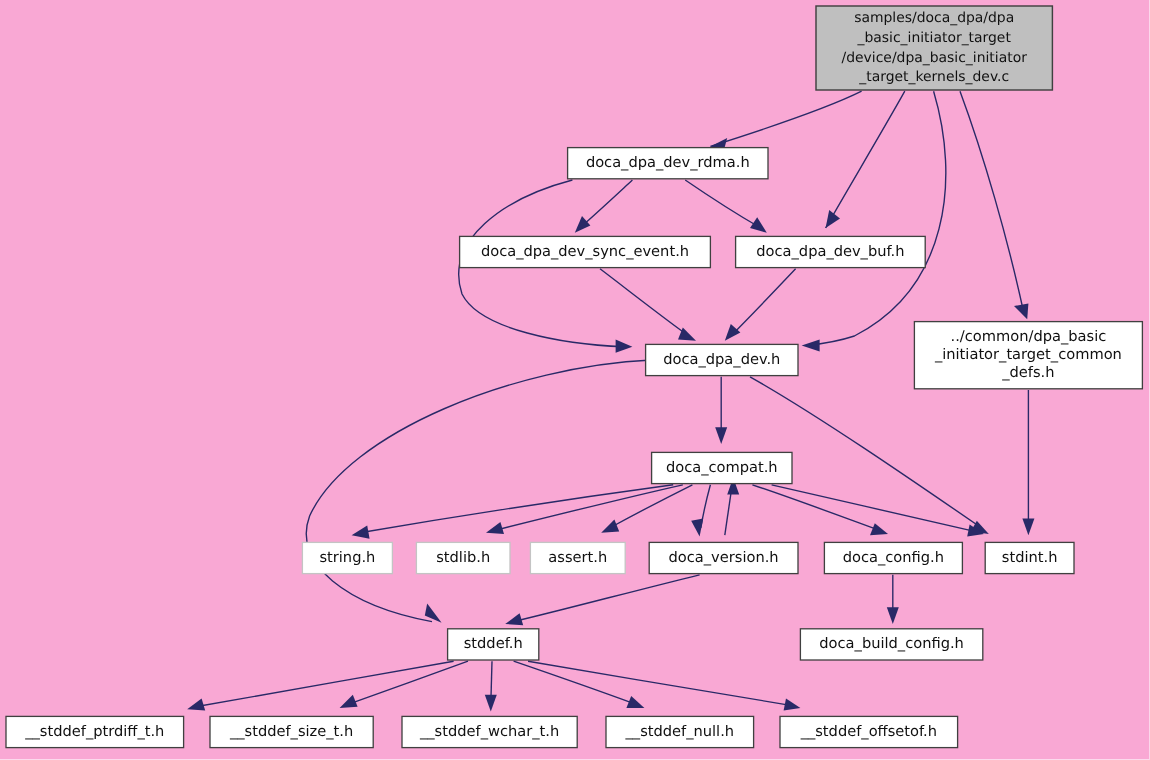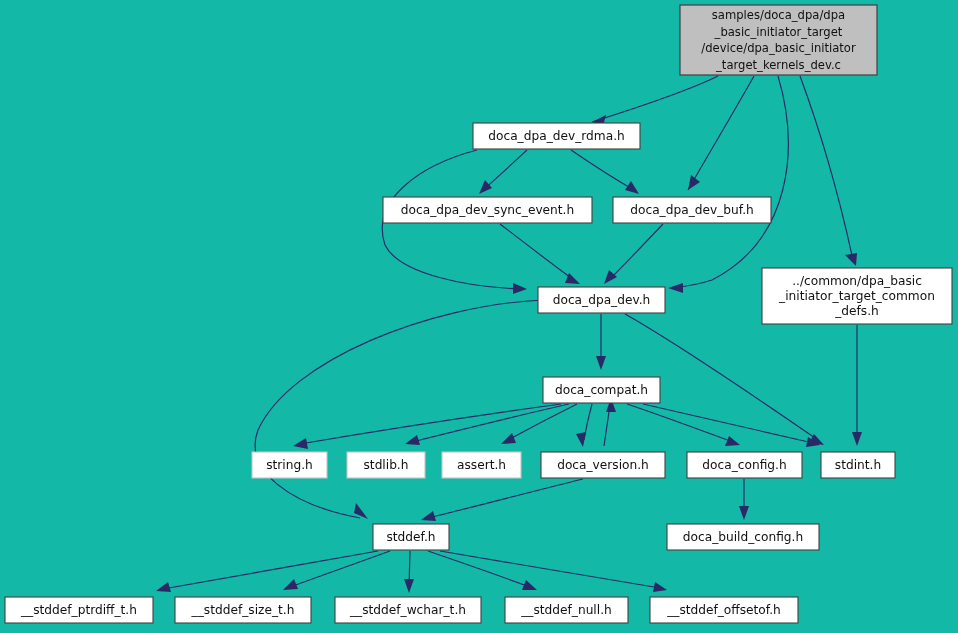--- a/index.html
+++ b/index.html
@@ -4,21 +4,21 @@
 <style>
   html, body {
     margin: 0;
     padding: 0;
     background: #ffffff;
   }
   #graph-root {
     position: relative;
     width: 958px;
     height: 633px;
-    background: #14b8a6;
+    background: #f9a8d4;
     font-family: "DejaVu Sans", "Liberation Sans", sans-serif;
     overflow: hidden;
   }
   svg#graph-canvas {
     position: absolute;
     top: 0;
     left: 0;
     width: 958px;
     height: 633px;
   }

